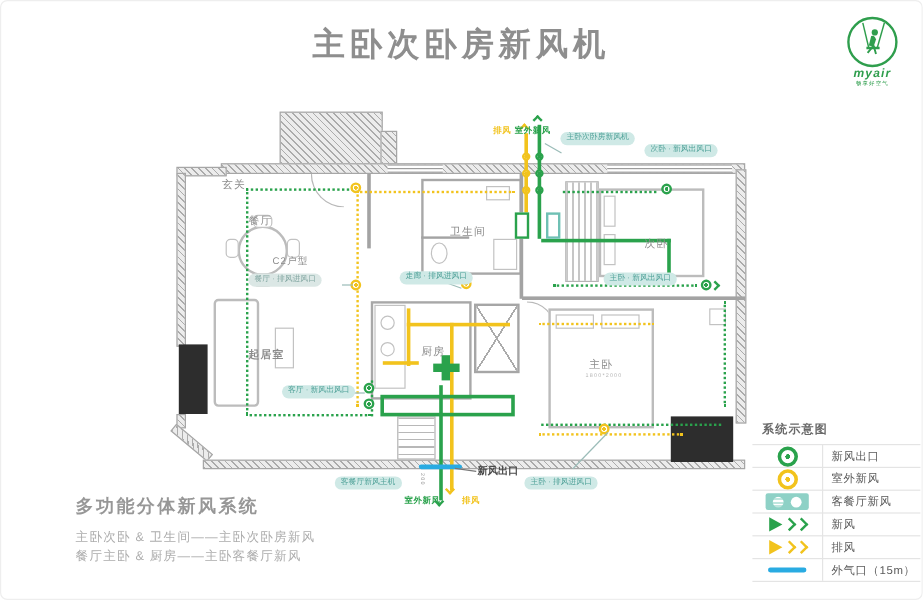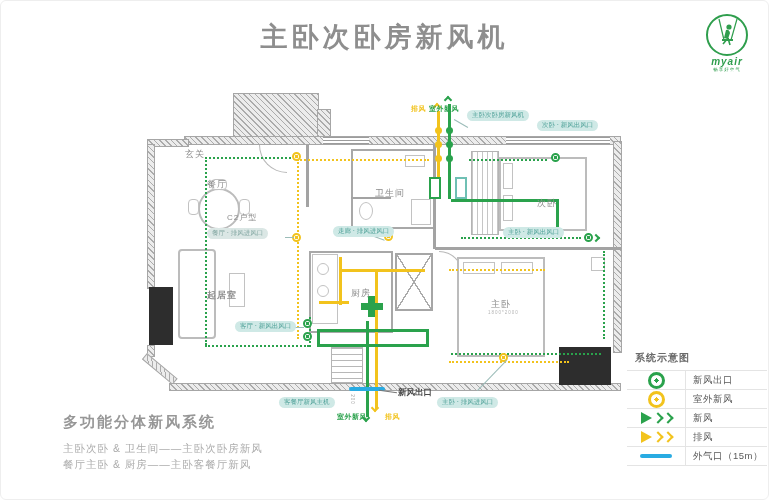--- a/index.html
+++ b/index.html
@@ -230,20 +230,29 @@
         <span class="llabel">新风出口</span>
       </div>
       <div class="lrow">
         <span class="licell">
             <span class="lc" style="border:3px solid #f2c31d;background:radial-gradient(#f2c31d 0 2px,#fff 2.1px);"></span>
           </span>
         <span class="llabel">室外新风</span>
       </div>
       <div class="lrow">
         <span class="licell">
+            <span class="unitrect" style="background:#8ed1c6;">
+              <span class="ucirc ucoil2"></span>
+              <span class="ucirc"></span>
+            </span>
+          </span>
+        <span class="llabel">客餐厅新风</span>
+      </div>
+      <div class="lrow">
+        <span class="licell">
           <span class="tri" style="border-left:11px solid #2aa24c;"></span>
           <span class="chev" style="border-color:#2aa24c;transform:rotate(45deg);"></span>
           <span class="chev" style="border-color:#2aa24c;transform:rotate(45deg);"></span>
         </span>
         <span class="llabel">新风</span>
       </div>
       <div class="lrow">
         <span class="licell">
           <span class="tri" style="border-left:11px solid #f2c31d;"></span>
           <span class="chev" style="border-color:#f2c31d;transform:rotate(45deg);"></span>

